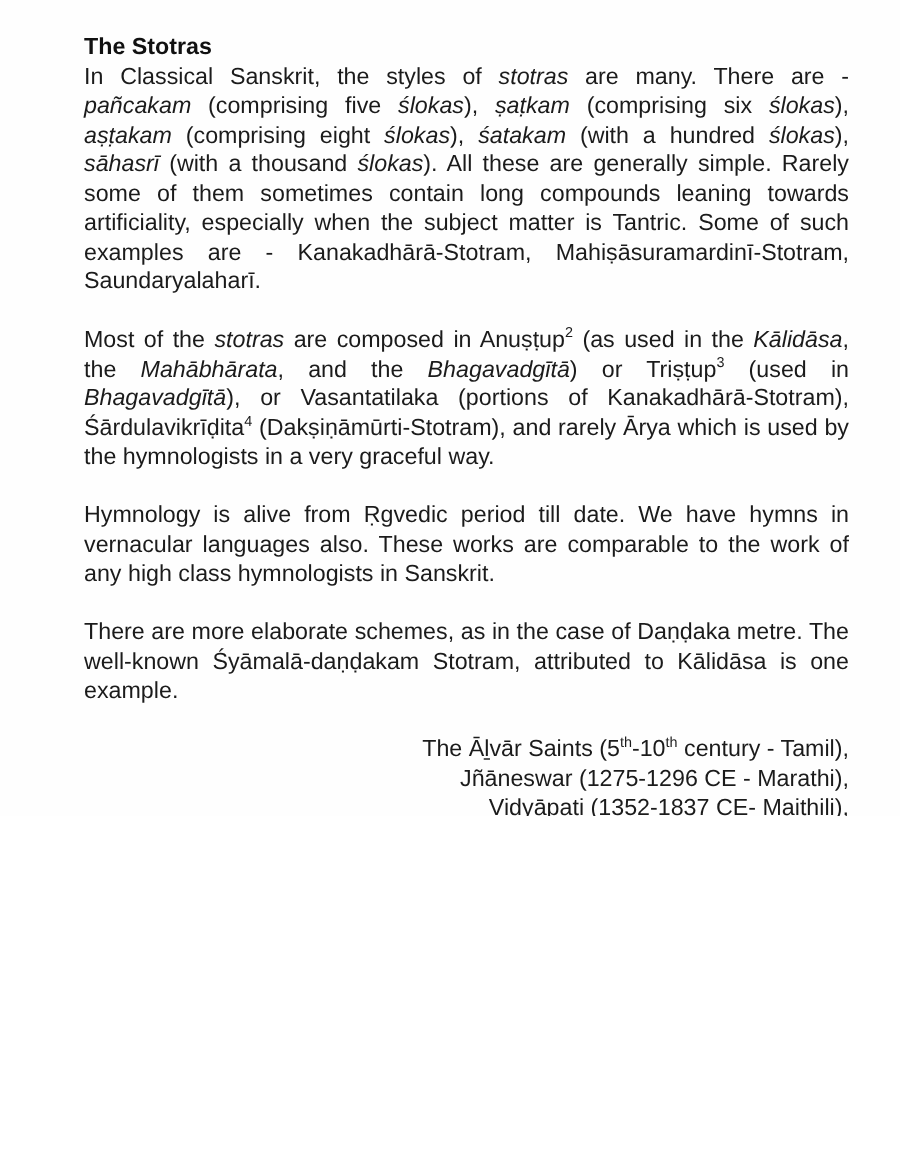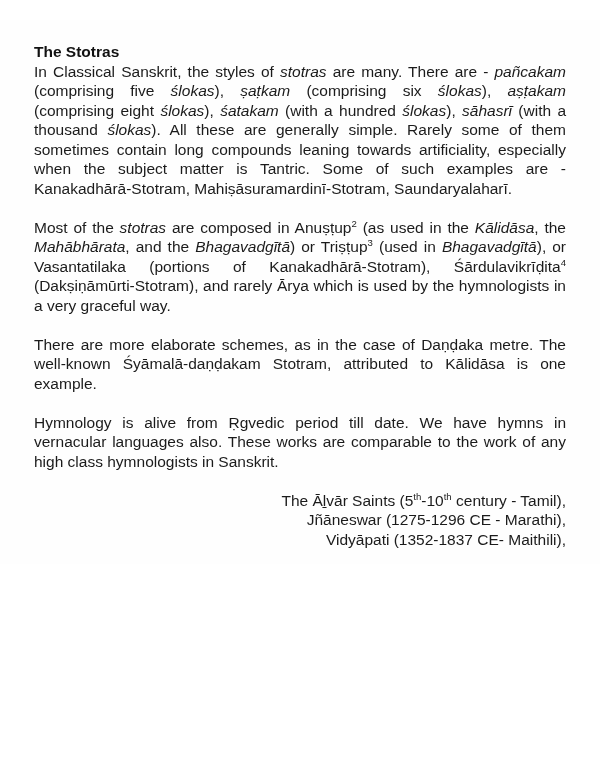--- a/index.html
+++ b/index.html
@@ -5,28 +5,27 @@
   html, body {
     margin: 0;
     padding: 0;
     background: #ffffff;
   }
   .doc {
     position: relative;
     width: 600px;
     height: 544px;
     box-sizing: border-box;
-    padding: 22px 34px 0 34px;
+    padding: 22px 34px 0 56px;
     background: #fefefe;
     color: #1b1b1b;
     font-family: "Liberation Sans", sans-serif;
     font-size: 15.5px;
     line-height: 19.5px;
     overflow: hidden;
-    margin-top: 20px;
   }
   .doc h2 {
     margin: 0;
     font-size: 15.5px;
     line-height: 19.5px;
     font-weight: bold;
     color: #111;
   }
   .doc p {
     margin: 0 0 19.5px 0;
@@ -51,23 +50,23 @@
 
   <h2>The Stotras</h2>
 
   <p>In Classical Sanskrit, the styles of <i>stotras</i> are many. There are - <i>pañcakam</i> (comprising five <i>ślokas</i>), <i>ṣaṭkam</i> (comprising six <i>ślokas</i>), <i>aṣṭakam</i> (comprising eight <i>ślokas</i>), <i>śatakam</i> (with a hundred <i>ślokas</i>), <i>sāhasrī</i> (with a thousand <i>ślokas</i>). All these are generally simple. Rarely some of them sometimes contain long compounds leaning towards artificiality, especially when the subject matter is Tantric. Some of such examples are - Kanakadhārā-Stotram, Mahiṣāsuramardinī-Stotram, Saundaryalaharī.</p>
 
 
 
 
   <p>Most of the <i>stotras</i> are composed in Anuṣṭup<sup>2</sup> (as used in the <i>Kālidāsa</i>, the <i>Mahābhārata</i>, and the <i>Bhagavadgītā</i>) or Triṣṭup<sup>3</sup> (used in <i>Bhagavadgītā</i>), or Vasantatilaka (portions of Kanakadhārā-Stotram), Śārdulavikrīḍita<sup>4</sup> (Dakṣiṇāmūrti-Stotram), and rarely Ārya which is used by the hymnologists in a very graceful way.</p>
 
+  <p>Hymnology is alive from Ṛgvedic period till date. We have hymns in vernacular languages also. These works are comparable to the work of any high class hymnologists in Sanskrit.</p>
+
   <p>There are more elaborate schemes, as in the case of Daṇḍaka metre. The well-known Śyāmalā-daṇḍakam Stotram, attributed to Kālidāsa is one example.</p>
-
-  <p>Hymnology is alive from Ṛgvedic period till date. We have hymns in vernacular languages also. These works are comparable to the work of any high class hymnologists in Sanskrit.</p>
 
   <p class="no-justify">
     <span class="line">The Āḻvār Saints (5<sup>th</sup>-10<sup>th</sup> century - Tamil),</span>
     <span class="line">Jñāneswar (1275-1296 CE - Marathi),</span>
     <span class="line">Vidyāpati (1352-1837 CE- Maithili),</span>
   </p>
 
 </div>
 
 </body></html>

